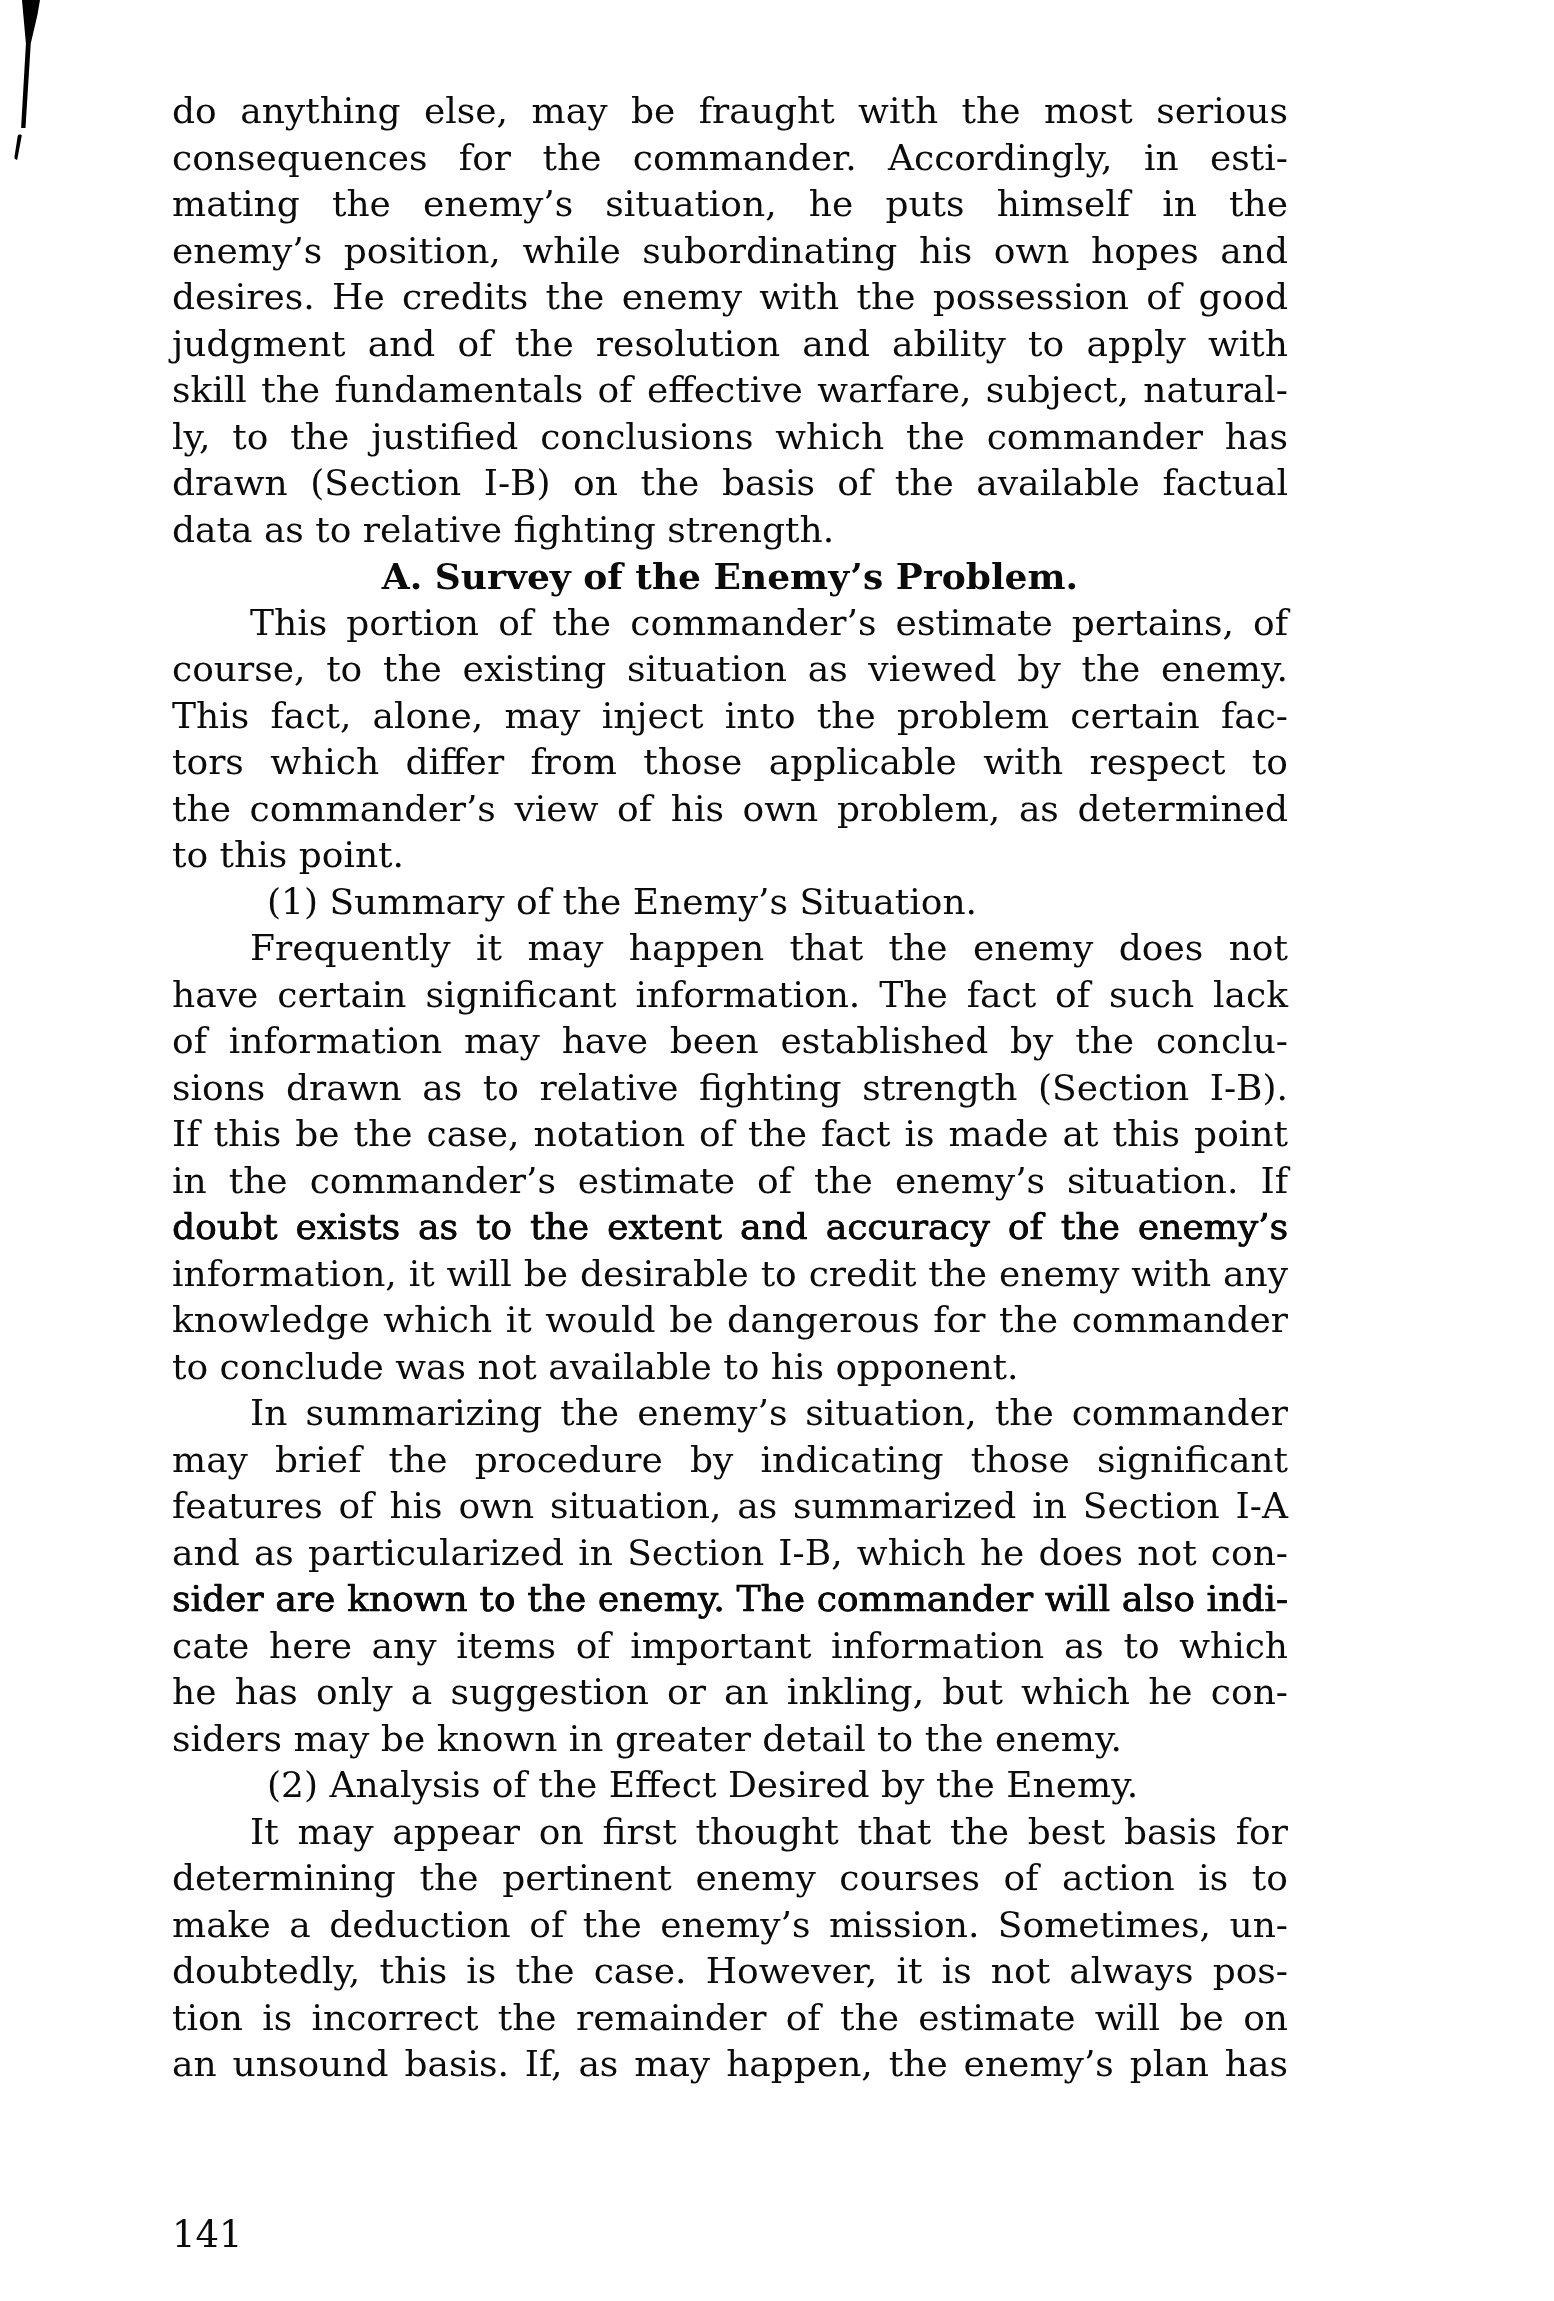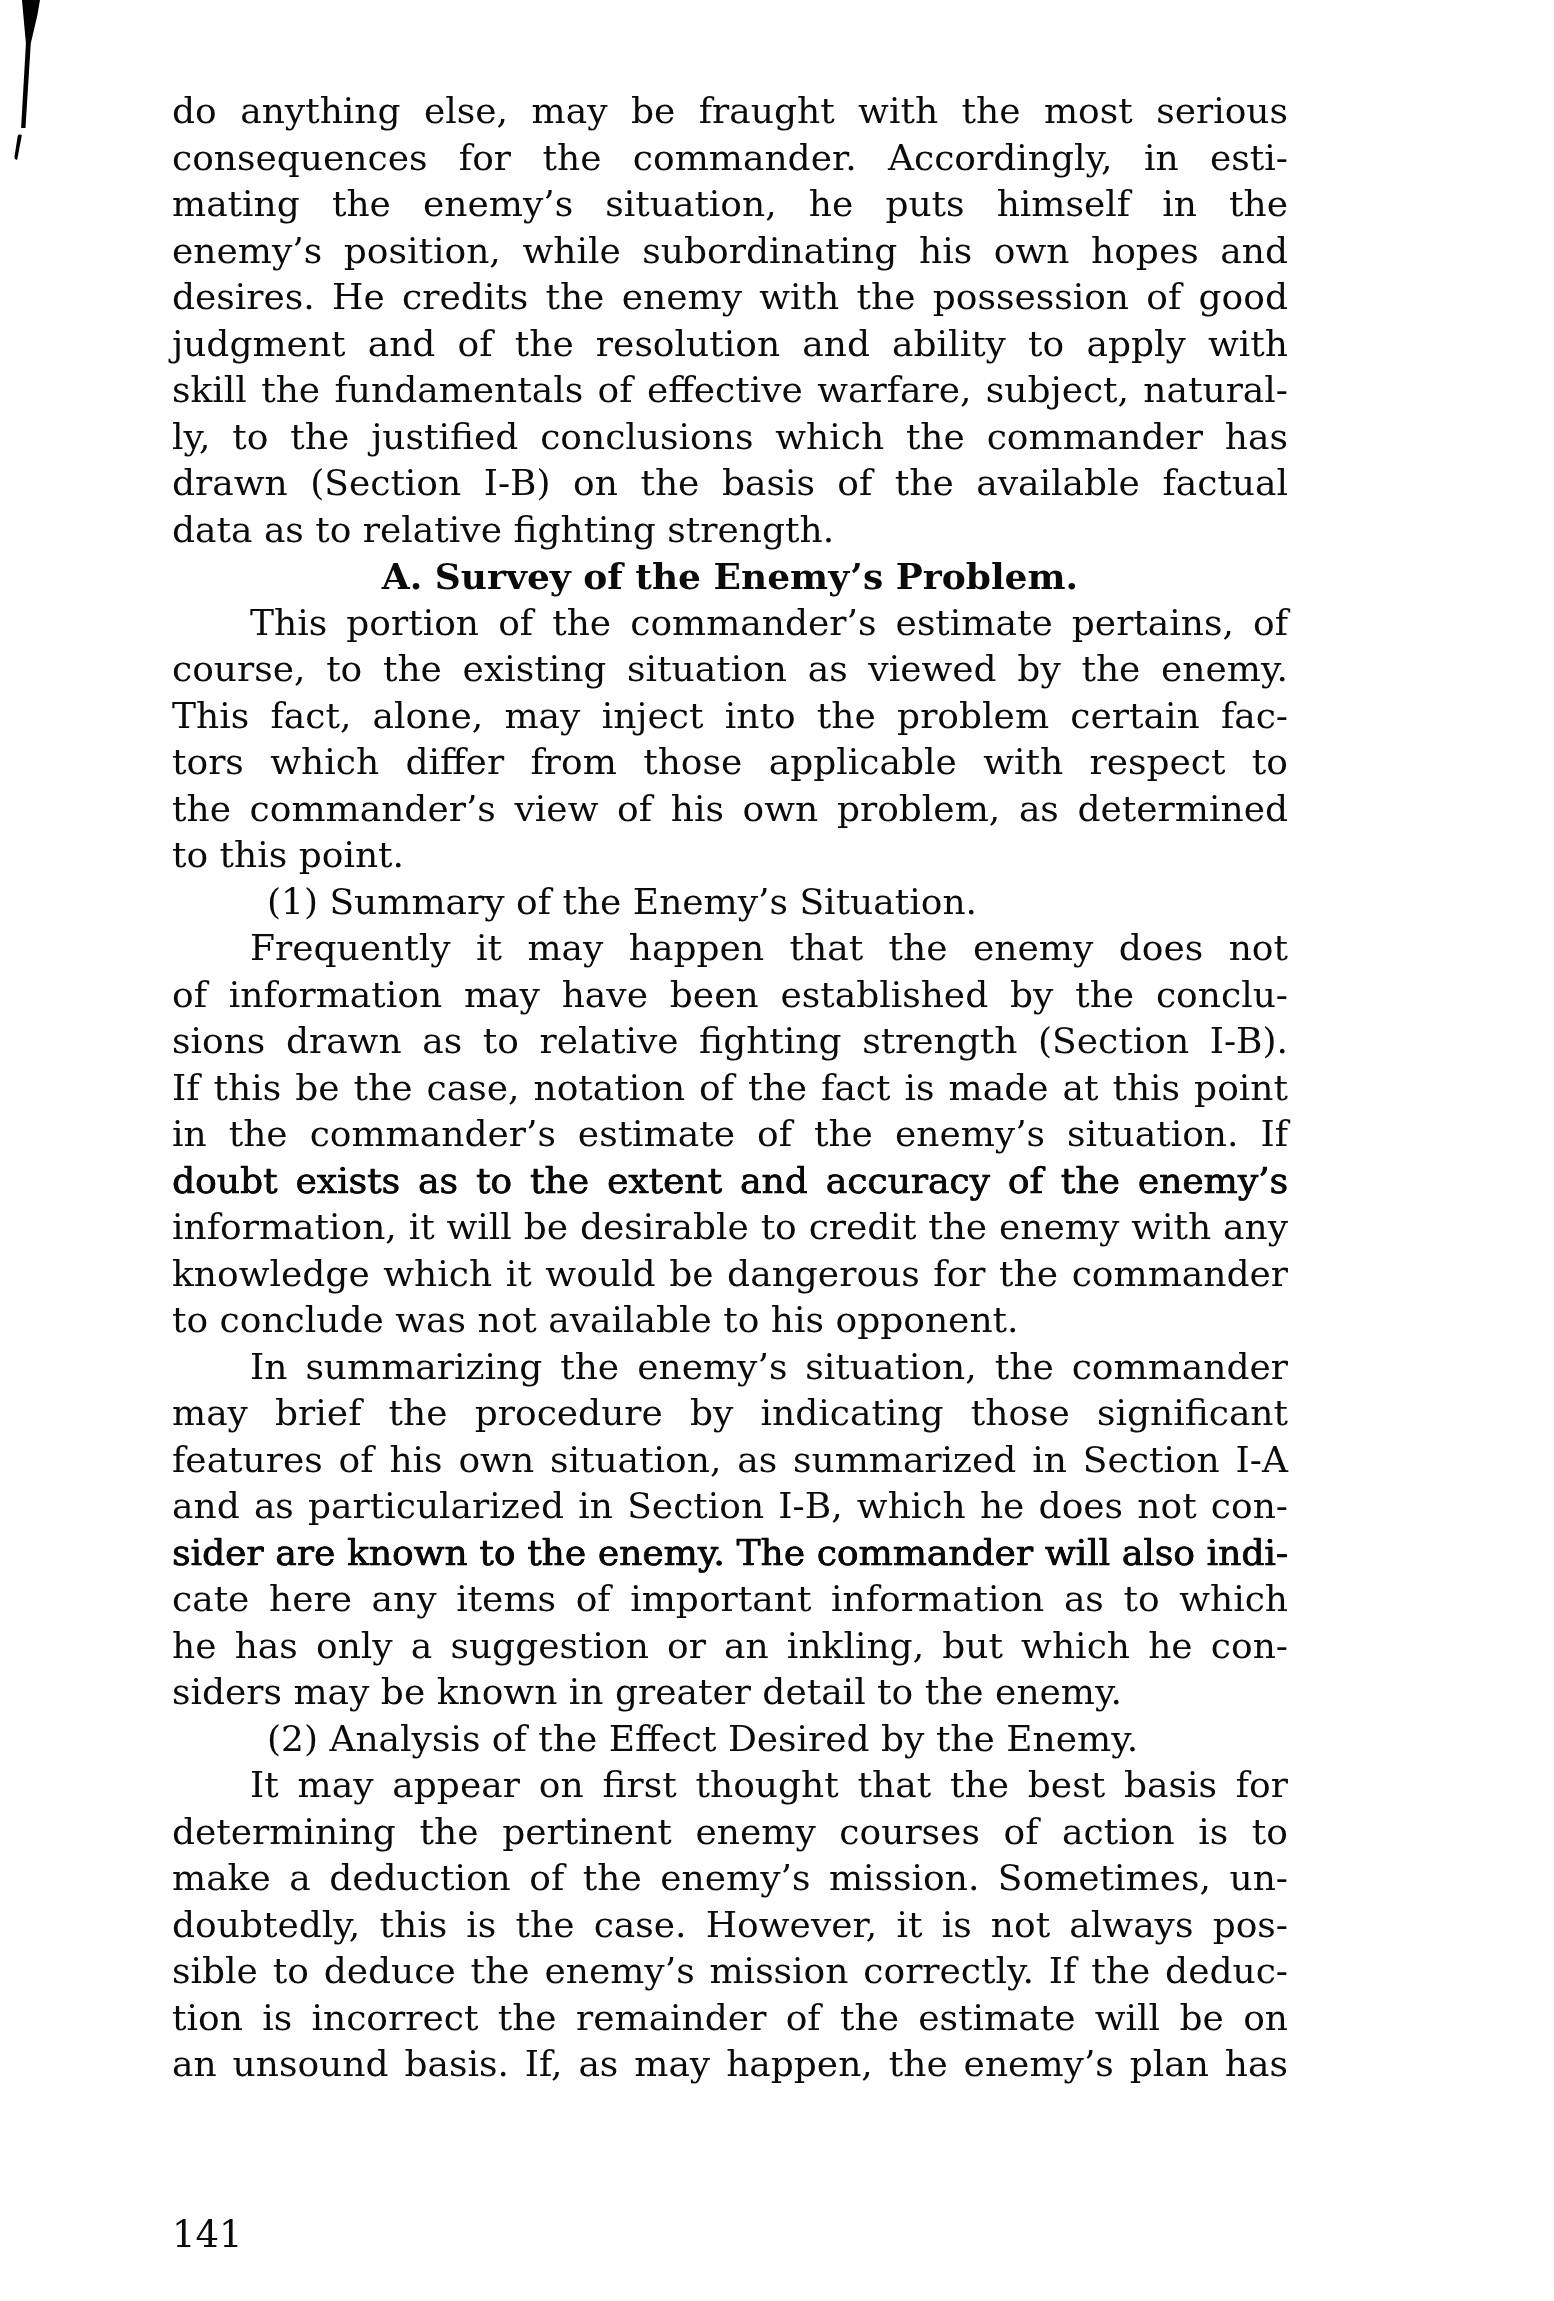--- a/index.html
+++ b/index.html
@@ -95,20 +95,21 @@
         <div class="line first">This portion of the commander’s estimate pertains, of</div>
         <div class="line">course, to the existing situation as viewed by the enemy.</div>
         <div class="line">This fact, alone, may inject into the problem certain fac-</div>
         <div class="line">tors which differ from those applicable with respect to</div>
         <div class="line">the commander’s view of his own problem, as determined</div>
         <div class="line end">to this point.</div>
       </div>
       <div class="block heading-indented">(1) Summary of the Enemy’s Situation.</div>
       <div class="block paragraph">
         <div class="line first">Frequently it may happen that the enemy does not</div>
+        <div class="line">have certain significant information. The fact of such lack</div>
         <div class="line">of information may have been established by the conclu-</div>
         <div class="line">sions drawn as to relative fighting strength (Section I-B).</div>
         <div class="line">If this be the case, notation of the fact is made at this point</div>
         <div class="line">in the commander’s estimate of the enemy’s situation. If</div>
         <div class="line heavy">doubt exists as to the extent and accuracy of the enemy’s</div>
         <div class="line">information, it will be desirable to credit the enemy with any</div>
         <div class="line">knowledge which it would be dangerous for the commander</div>
         <div class="line end">to conclude was not available to his opponent.</div>
       </div>
       <div class="block paragraph">
@@ -120,19 +121,18 @@
         <div class="line">cate here any items of important information as to which</div>
         <div class="line">he has only a suggestion or an inkling, but which he con-</div>
         <div class="line end">siders may be known in greater detail to the enemy.</div>
       </div>
       <div class="block heading-indented">(2) Analysis of the Effect Desired by the Enemy.</div>
       <div class="block paragraph">
         <div class="line first">It may appear on first thought that the best basis for</div>
         <div class="line">determining the pertinent enemy courses of action is to</div>
         <div class="line">make a deduction of the enemy’s mission. Sometimes, un-</div>
         <div class="line">doubtedly, this is the case. However, it is not always pos-</div>
-        <div class="line">sible to deduce the enemy’s mission correctly. If the deduc-</div>
         <div class="line">tion is incorrect the remainder of the estimate will be on</div>
         <div class="line">an unsound basis. If, as may happen, the enemy’s plan has</div>
       </div>
     </main>
   <div class="page-number">141</div>
 </div>
 
 </body></html>

